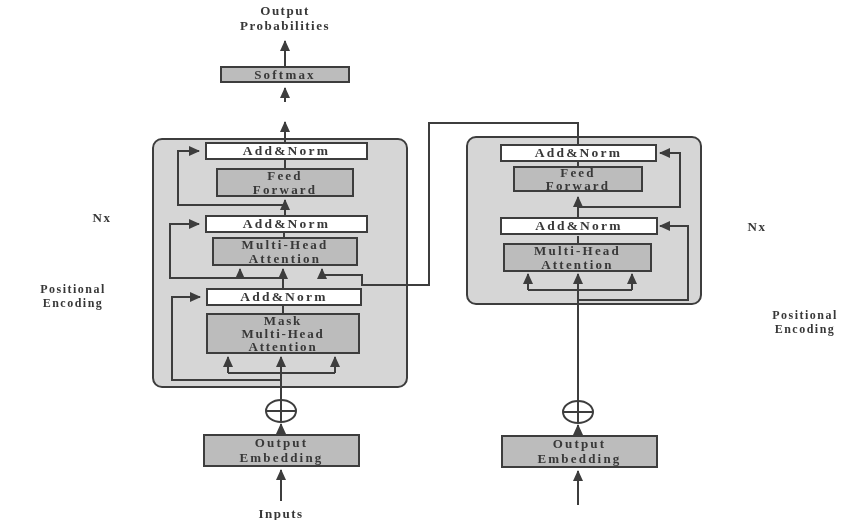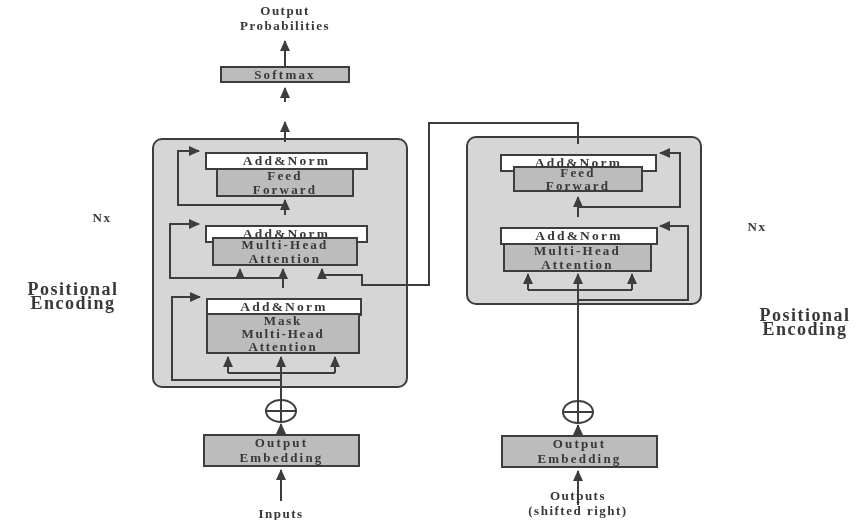--- a/index.html
+++ b/index.html
@@ -20,27 +20,27 @@
   svg.wires ellipse{fill:var(--box-white); stroke:var(--stroke); stroke-width:2;}
   svg.wires marker path{fill:var(--stroke); stroke:none;}
   .box{
     position:absolute; box-sizing:border-box; border:2px solid var(--stroke);
     display:flex; align-items:center; justify-content:center; text-align:center;
     white-space:pre-line; font-weight:bold; color:var(--text);
     letter-spacing:2.2px; z-index:3; line-height:13.5px; font-size:13px;
   }
   .gray{background:var(--box-gray);}
   .white{background:var(--box-white);}
-  .an{font-size:13.5px;margin-top:10px;}
+  .an{font-size:13.5px;}
   .small{font-size:13px; line-height:13px; letter-spacing:1.8px;}
   .lbl{
     position:absolute; white-space:pre-line; text-align:center; font-weight:bold;
     color:var(--text); z-index:3; letter-spacing:1.5px; font-size:13px; line-height:15px;
   }
-  .lbl.pe{font-size:18px; line-height:13.5px;}
+  .lbl.pe{font-size:12px; line-height:13.5px;}
 </style>
 </head>
 <body>
 
 <div id="canvas">
 
   <div class="block" style="left:152px; top:138px; width:256px; height:250px;"></div>
   <div class="block" style="left:466px; top:136px; width:236px; height:169px;"></div>
 
   <svg class="wires" width="866" height="532">
@@ -126,16 +126,14 @@
 Embedding</div>
 
   <div class="lbl" style="left:72px; top:210px; width:60px;">Nx</div>
   <div class="lbl pe" style="left:13px; top:283px; width:120px;">Positional
 Encoding</div>
   <div class="lbl" style="left:727px; top:219px; width:60px;">Nx</div>
   <div class="lbl pe" style="left:745px; top:309px; width:120px;">Positional
 Encoding</div>
 
   <div class="lbl" style="left:221px; top:506px; width:120px;">Inputs</div>
-  <div class="lbl" style="left:488px; top:488px; width:180px;">Outputs
-(shifted right)</div>
 
 </div>
 
 </body></html>

